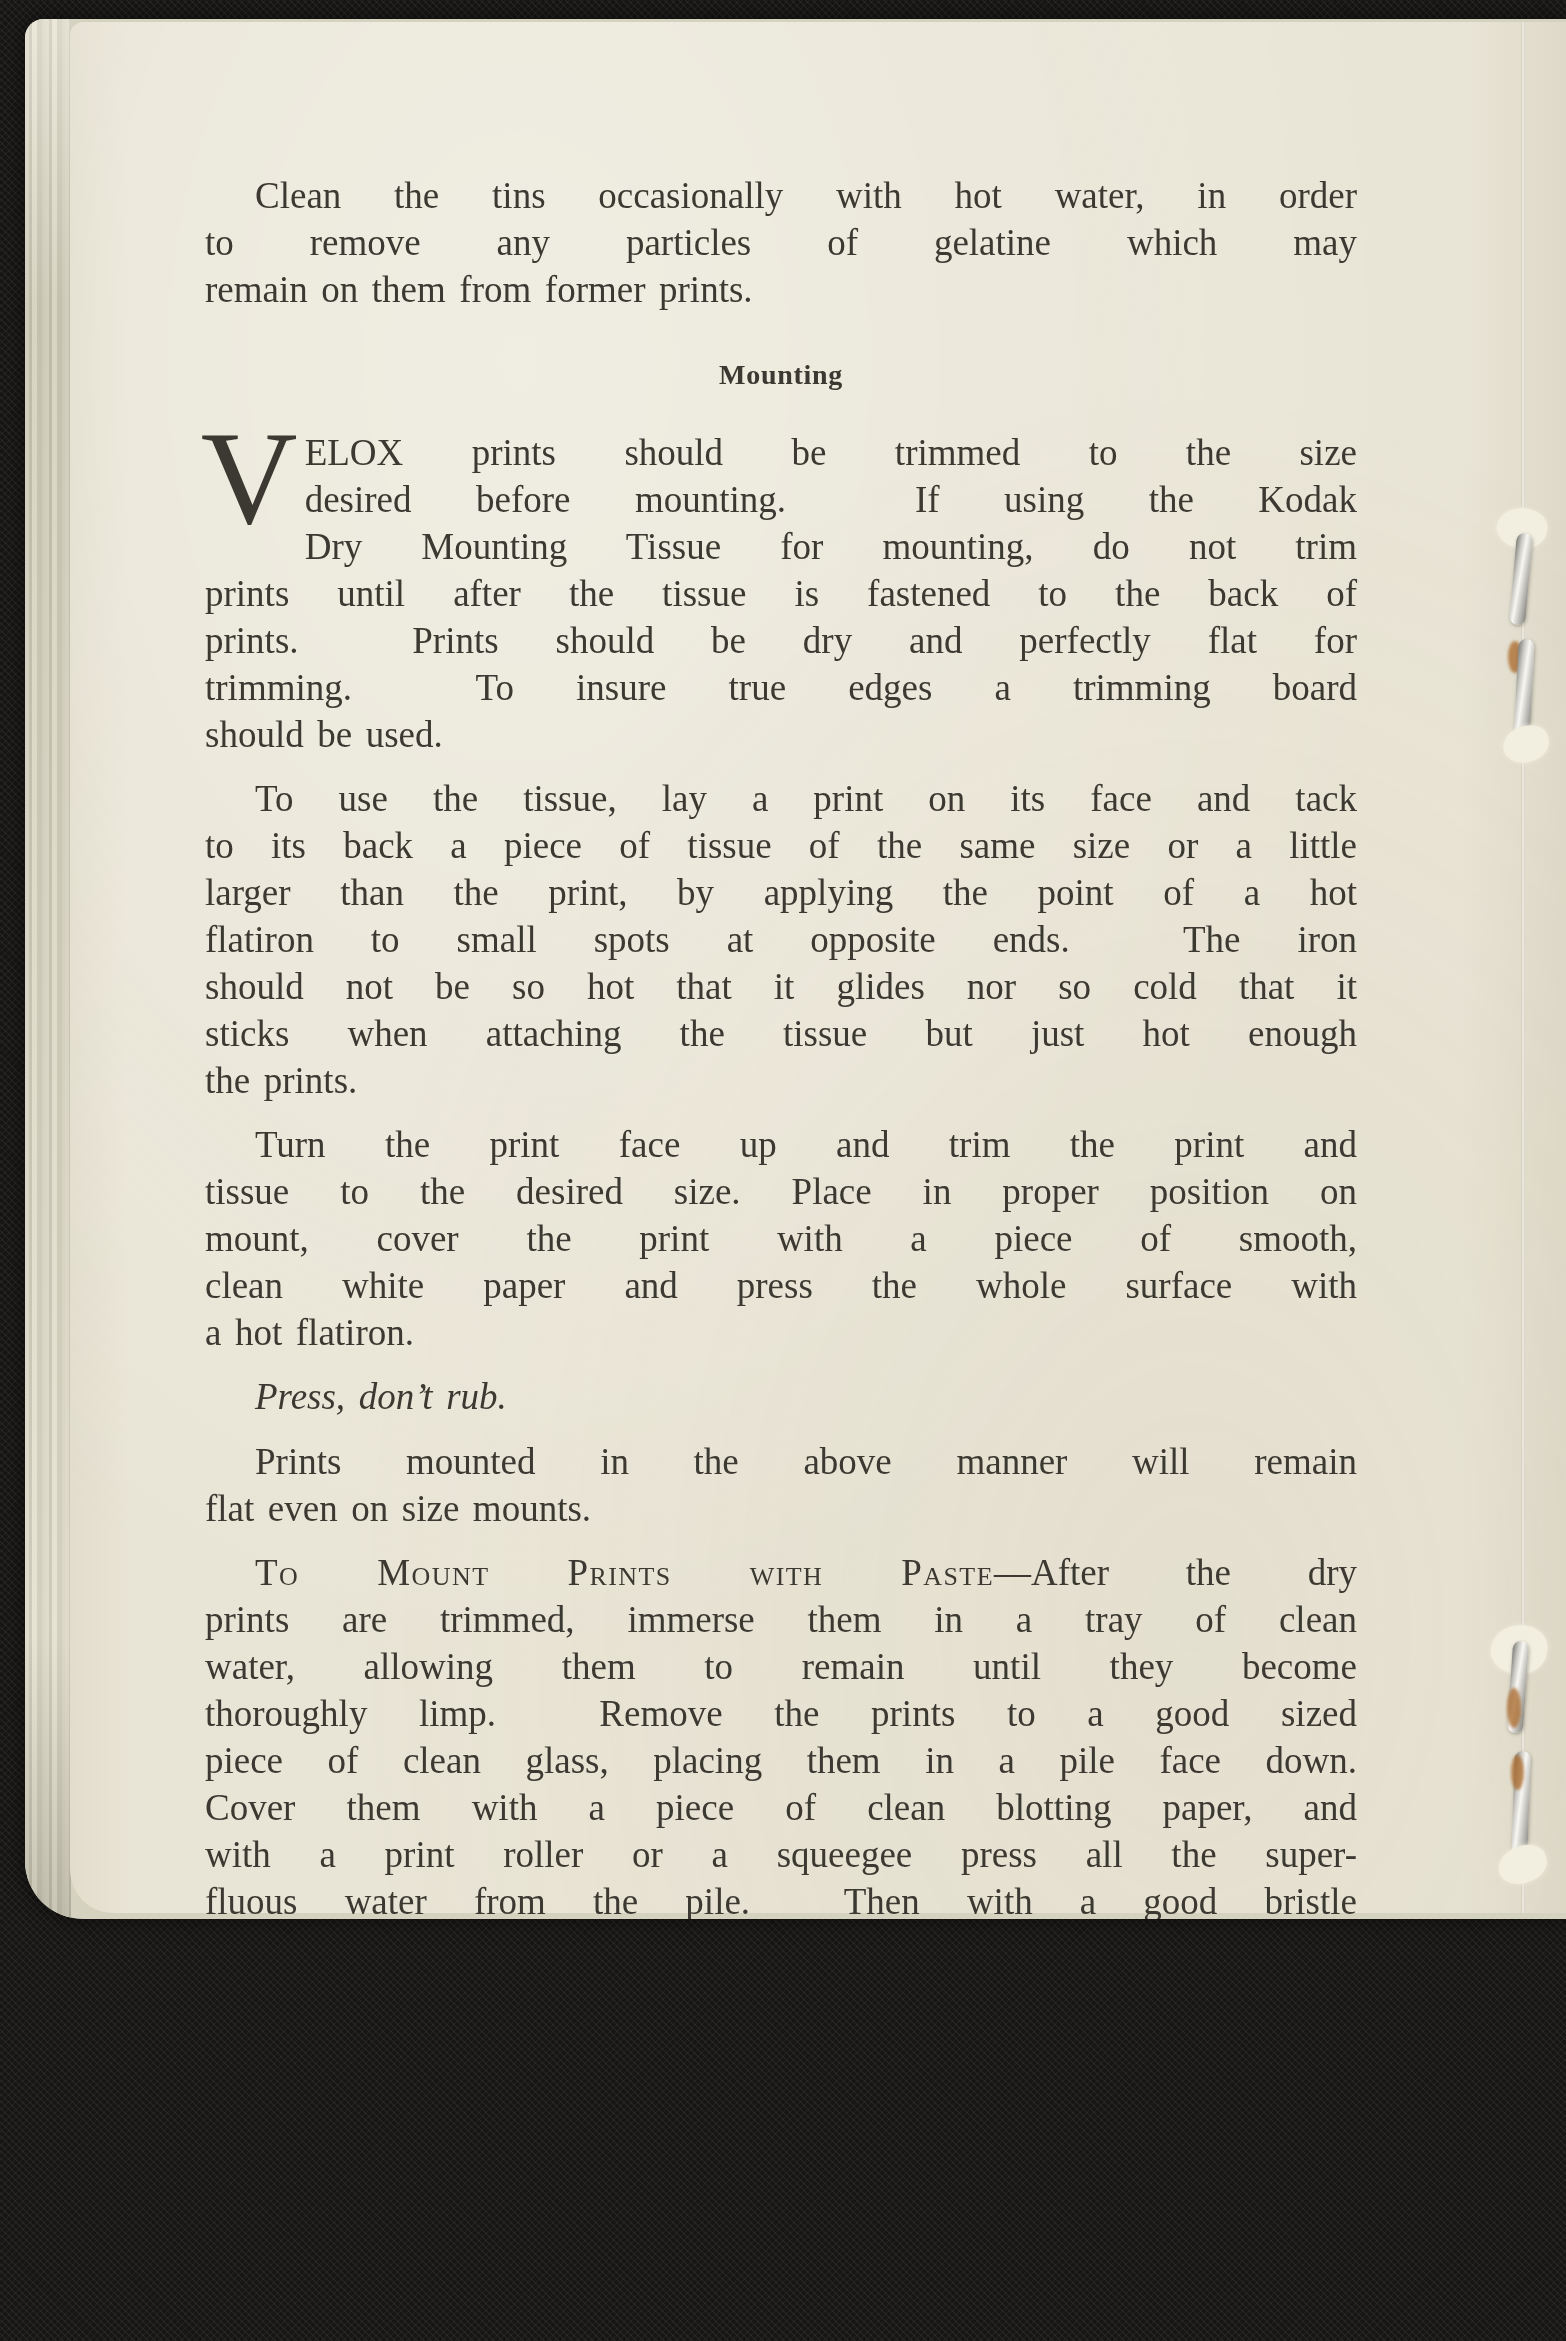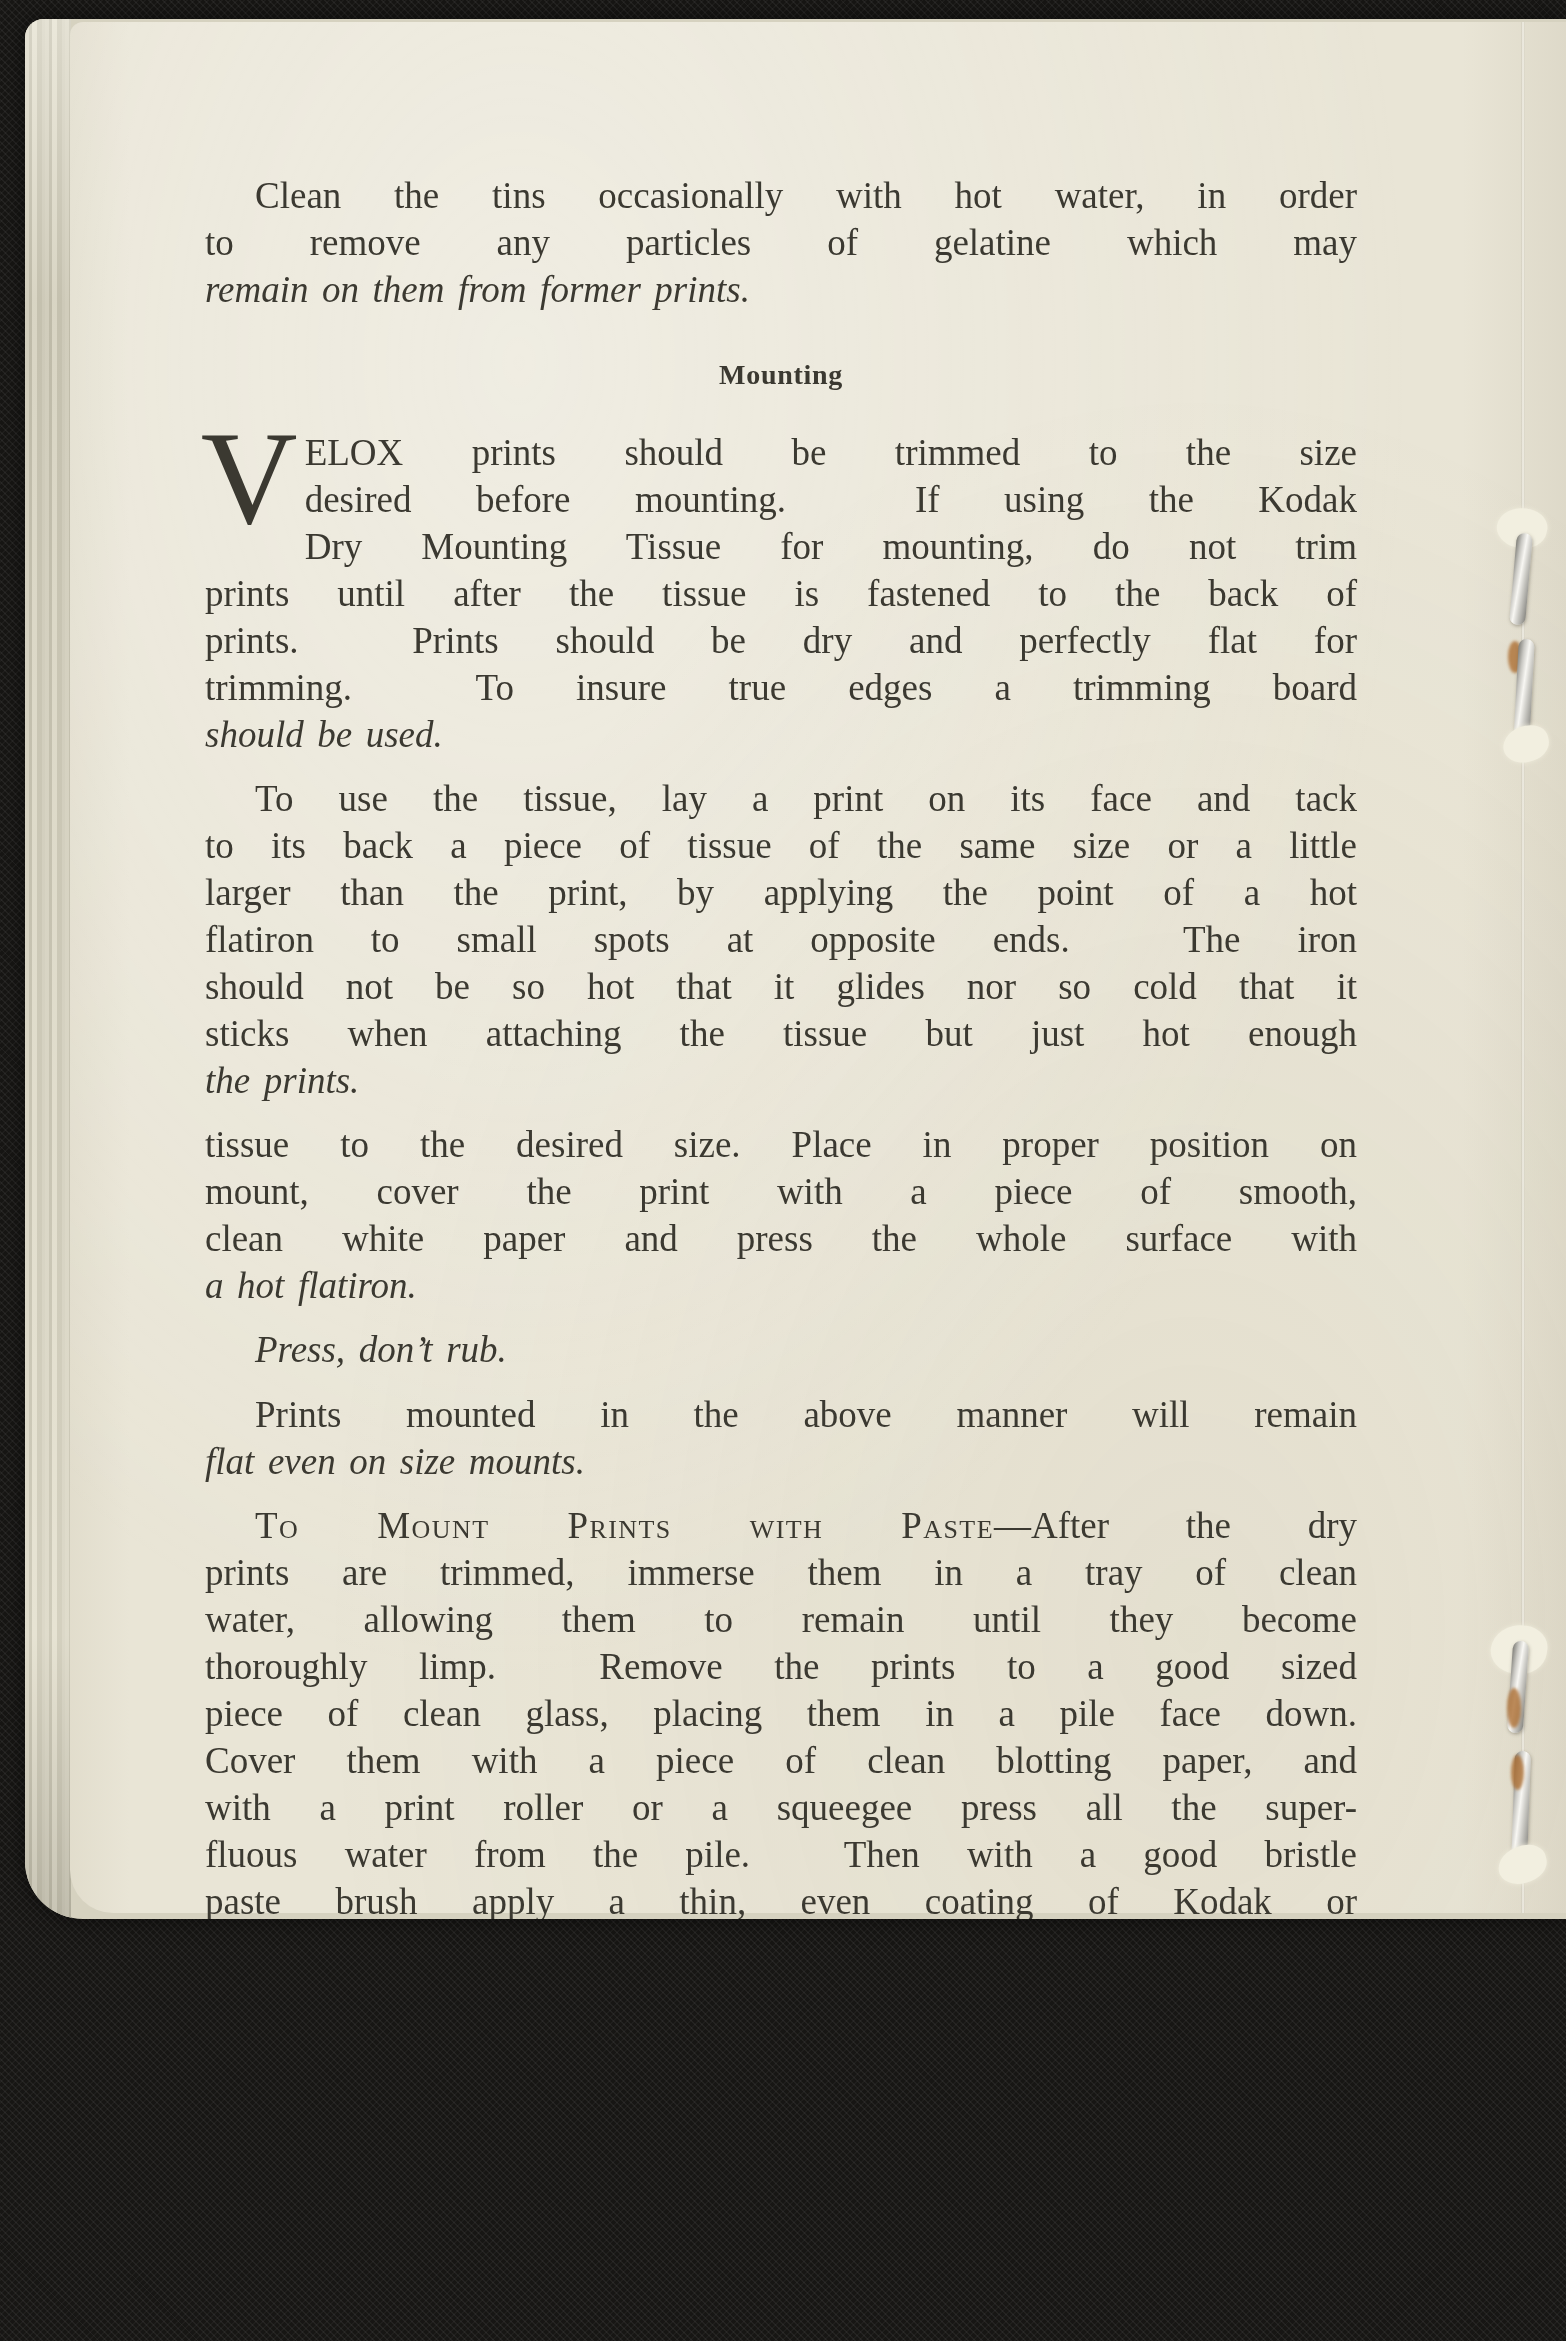--- a/index.html
+++ b/index.html
@@ -34,21 +34,21 @@
   }
   .content{
     position:relative;
     padding:150px 210px 0 135px;
     color:#3b3931;
     font-size:37px;line-height:47px;
     word-spacing:4.3px;
   }
   .para{margin:0 0 17.3px 0;}
   .line{text-align:justify;text-align-last:justify;}
-  .line.end{text-align-last:left;font-style:italic;}
+  .line.end{text-align-last:left;}
   .line.ind{text-indent:50px;}
   .para.italic .line{font-style:italic;}
   .heading{
     text-align:center;font-weight:bold;font-size:28px;line-height:50px;
     letter-spacing:0.7px;margin:37px 0 29px 0;
   }
   .dropcap{
     float:left;font-size:134px;line-height:94px;height:94px;
     margin:2.2px 7.2px 0 -4.3px;
   }
@@ -103,20 +103,21 @@
         <div class="para">
           <div class="line ind">To use the tissue, lay a print on its face and tack</div>
           <div class="line">to its back a piece of tissue of the same size or a little</div>
           <div class="line">larger than the print, by applying the point of a hot</div>
           <div class="line">flatiron to small spots at opposite ends.&nbsp; The iron</div>
           <div class="line">should not be so hot that it glides nor so cold that it</div>
           <div class="line">sticks when attaching the tissue but just hot enough</div>
           <div class="line end">the prints.</div>
         </div>
         <div class="para">
+          <div class="line ind">Turn the print face up and trim the print and</div>
           <div class="line">tissue to the desired size.&nbsp;Place in proper position on</div>
           <div class="line">mount, cover the print with a piece of smooth,</div>
           <div class="line">clean white paper and press the whole surface with</div>
           <div class="line end">a hot flatiron.</div>
         </div>
         <div class="para italic">
           <div class="line ind end">Press, don’t rub.</div>
         </div>
         <div class="para">
           <div class="line ind">Prints mounted in the above manner will remain</div>

